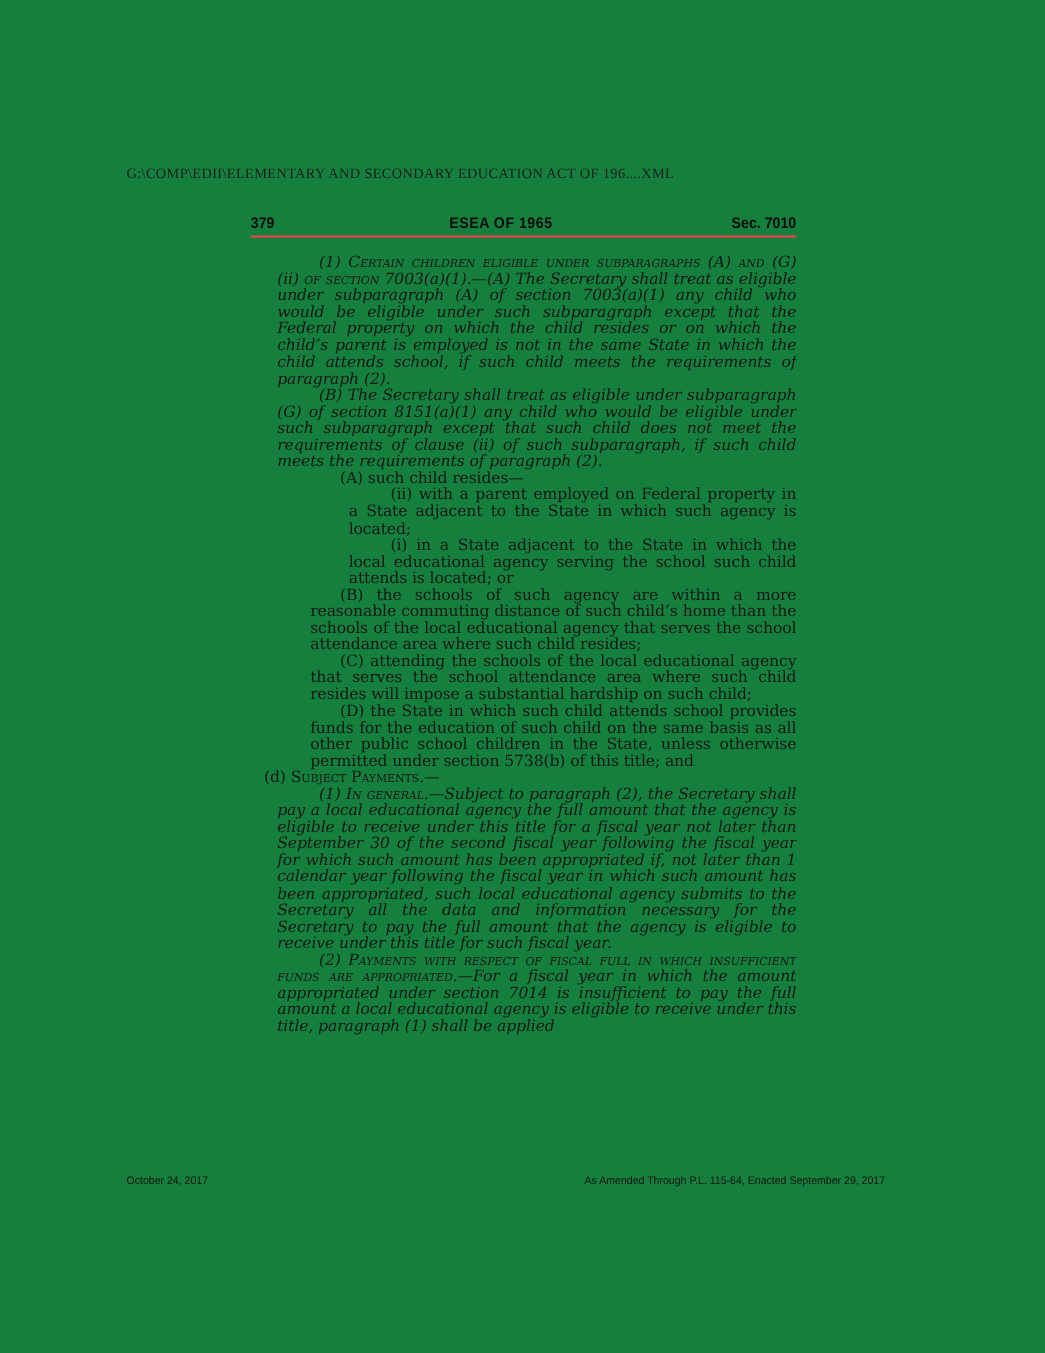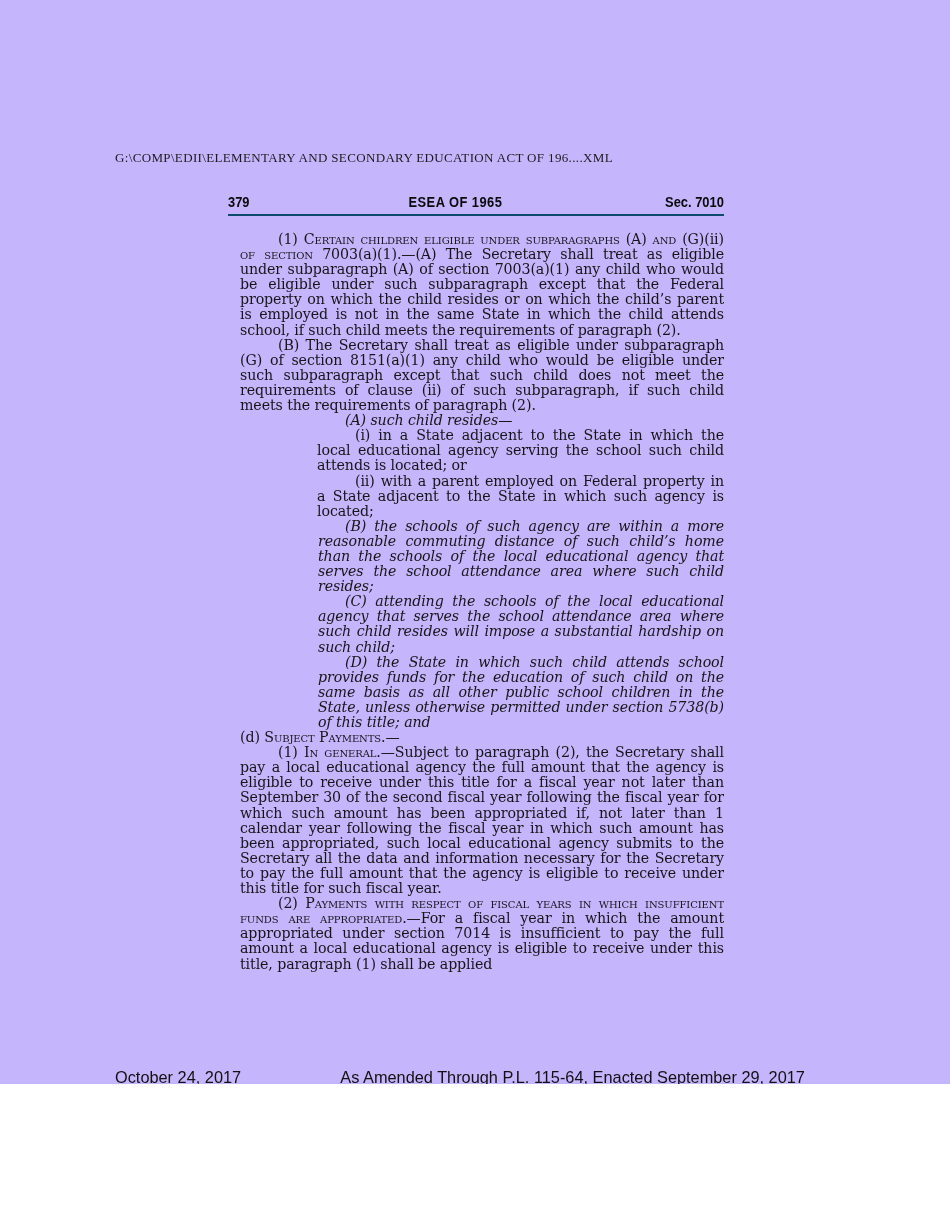--- a/index.html
+++ b/index.html
@@ -1,61 +1,61 @@
 <!DOCTYPE html>
 <html><head>
 <meta charset="utf-8">
 <style>
   html,body{margin:0;padding:0;background:#ffffff;}
   .page{
     position:relative;
-    width:950px;height:1084px;
-    background:#c4b5fd;
+    width:950px;height:1230px;
+    background:#15803d;
     color:#141414;
     overflow:hidden;
   }
   .path-line{
     position:absolute;left:115px;top:150px;
     font-family:"Liberation Serif",serif;
     font-size:13px;letter-spacing:0.35px;
     white-space:nowrap;
     color:#1c1c1c;
   }
   .running-header{
     position:absolute;left:228px;top:194px;width:496px;
     display:flex;align-items:baseline;
-    border-bottom:2px solid #0c4a6e;
+    border-bottom:2px solid #ef4444;
     padding-bottom:4px;
     font-family:"Liberation Sans",sans-serif;
     font-weight:bold;font-size:14px;
     color:#0a0a0a;
   }
   .running-header .hl{flex:0 0 auto;transform:scaleX(0.92);transform-origin:left center;}
   .running-header .hc{flex:1 1 auto;text-align:center;transform:scaleX(0.92);transform-origin:center center;letter-spacing:0.5px;}
   .running-header .hr{flex:0 0 auto;transform:scaleX(0.92);transform-origin:right center;}
   .doc-body{
     position:absolute;left:240px;top:232px;width:484px;
     max-height:838px;overflow:hidden;
     font-family:"DejaVu Serif","Liberation Serif",serif;
     font-size:14.2px;line-height:15.1px;
     letter-spacing:-0.1px;
     text-align:justify;
     color:#161616;
   }
   .doc-body p{margin:0;padding:0;}
   .para.l0{margin-left:0;text-indent:0;}
-  .para.l1{margin-left:0;text-indent:38px;}
-  .para.l2{margin-left:78px;text-indent:27px;font-style:italic;}
+  .para.l1{margin-left:12px;text-indent:38px;font-style:italic;}
+  .para.l2{margin-left:42px;text-indent:27px;}
   .para.l3{margin-left:77px;text-indent:38px;}
   .sc{font-variant:small-caps;}
   .page-footer{
     position:absolute;left:115px;top:1068px;width:690px;
     display:flex;justify-content:space-between;align-items:baseline;
     font-family:"Liberation Sans",sans-serif;
-    font-size:17px;
+    font-size:10px;
     color:#111;
   }
   .page-footer .fl{transform:scaleX(0.96);transform-origin:left center;}
   .page-footer .fr{transform:scaleX(0.96);transform-origin:right center;}
 </style>
 </head>
 <body>
 
 <div class="page">
 
@@ -64,28 +64,28 @@
   <div class="running-header">
     <span class="hl">379</span>
     <span class="hc">ESEA OF 1965</span>
     <span class="hr">Sec. 7010</span>
   </div>
 
   <div class="doc-body">
       <p class="para l1"><span>(1) </span><span class="sc">Certain children eligible under subparagraphs (A) and (G)</span><span>(ii)</span><span class="sc"> of section 7003</span><span>(a)(1).—(A) The Secretary shall treat as eligible under subparagraph (A) of section 7003(a)(1) any child who would be eligible under such subparagraph except that the Federal property on which the child resides or on which the child’s parent is employed is not in the same State in which the child attends school, if such child meets the requirements of paragraph (2).</span></p>
       <p class="para l1"><span>(B) The Secretary shall treat as eligible under subparagraph (G) of section 8151(a)(1) any child who would be eligible under such subparagraph except that such child does not meet the requirements of clause (ii) of such subparagraph, if such child meets the requirements of paragraph (2).</span></p>
       <p class="para l2"><span>(A) such child resides—</span></p>
+      <p class="para l3"><span>(ii) with a parent employed on Federal property in a State adjacent to the State in which such agency is located;</span></p>
       <p class="para l3"><span>(i) in a State adjacent to the State in which the local educational agency serving the school such child attends is located; or</span></p>
-      <p class="para l3"><span>(ii) with a parent employed on Federal property in a State adjacent to the State in which such agency is located;</span></p>
       <p class="para l2"><span>(B) the schools of such agency are within a more reasonable commuting distance of such child’s home than the schools of the local educational agency that serves the school attendance area where such child resides;</span></p>
       <p class="para l2"><span>(C) attending the schools of the local educational agency that serves the school attendance area where such child resides will impose a substantial hardship on such child;</span></p>
       <p class="para l2"><span>(D) the State in which such child attends school provides funds for the education of such child on the same basis as all other public school children in the State, unless otherwise permitted under section 5738(b) of this title; and</span></p>
       <p class="para l0"><span>(d) </span><span class="sc">Subject Payments</span><span>.—</span></p>
       <p class="para l1"><span>(1) </span><span class="sc">In general</span><span>.—Subject to paragraph (2), the Secretary shall pay a local educational agency the full amount that the agency is eligible to receive under this title for a fiscal year not later than September 30 of the second fiscal year following the fiscal year for which such amount has been appropriated if, not later than 1 calendar year following the fiscal year in which such amount has been appropriated, such local educational agency submits to the Secretary all the data and information necessary for the Secretary to pay the full amount that the agency is eligible to receive under this title for such fiscal year.</span></p>
-      <p class="para l1"><span>(2) </span><span class="sc">Payments with respect of fiscal years in which insufficient funds are appropriated</span><span>.—For a fiscal year in which the amount appropriated under section 7014 is insufficient to pay the full amount a local educational agency is eligible to receive under this title, paragraph (1) shall be applied</span></p>
+      <p class="para l1"><span>(2) </span><span class="sc">Payments with respect of fiscal full in which insufficient funds are appropriated</span><span>.—For a fiscal year in which the amount appropriated under section 7014 is insufficient to pay the full amount a local educational agency is eligible to receive under this title, paragraph (1) shall be applied</span></p>
     </div>
 
   <div class="page-footer">
     <span class="fl">October 24, 2017</span>
     <span class="fr">As Amended Through P.L. 115-64, Enacted September 29, 2017</span>
   </div>
 
 </div>
 
 </body></html>

